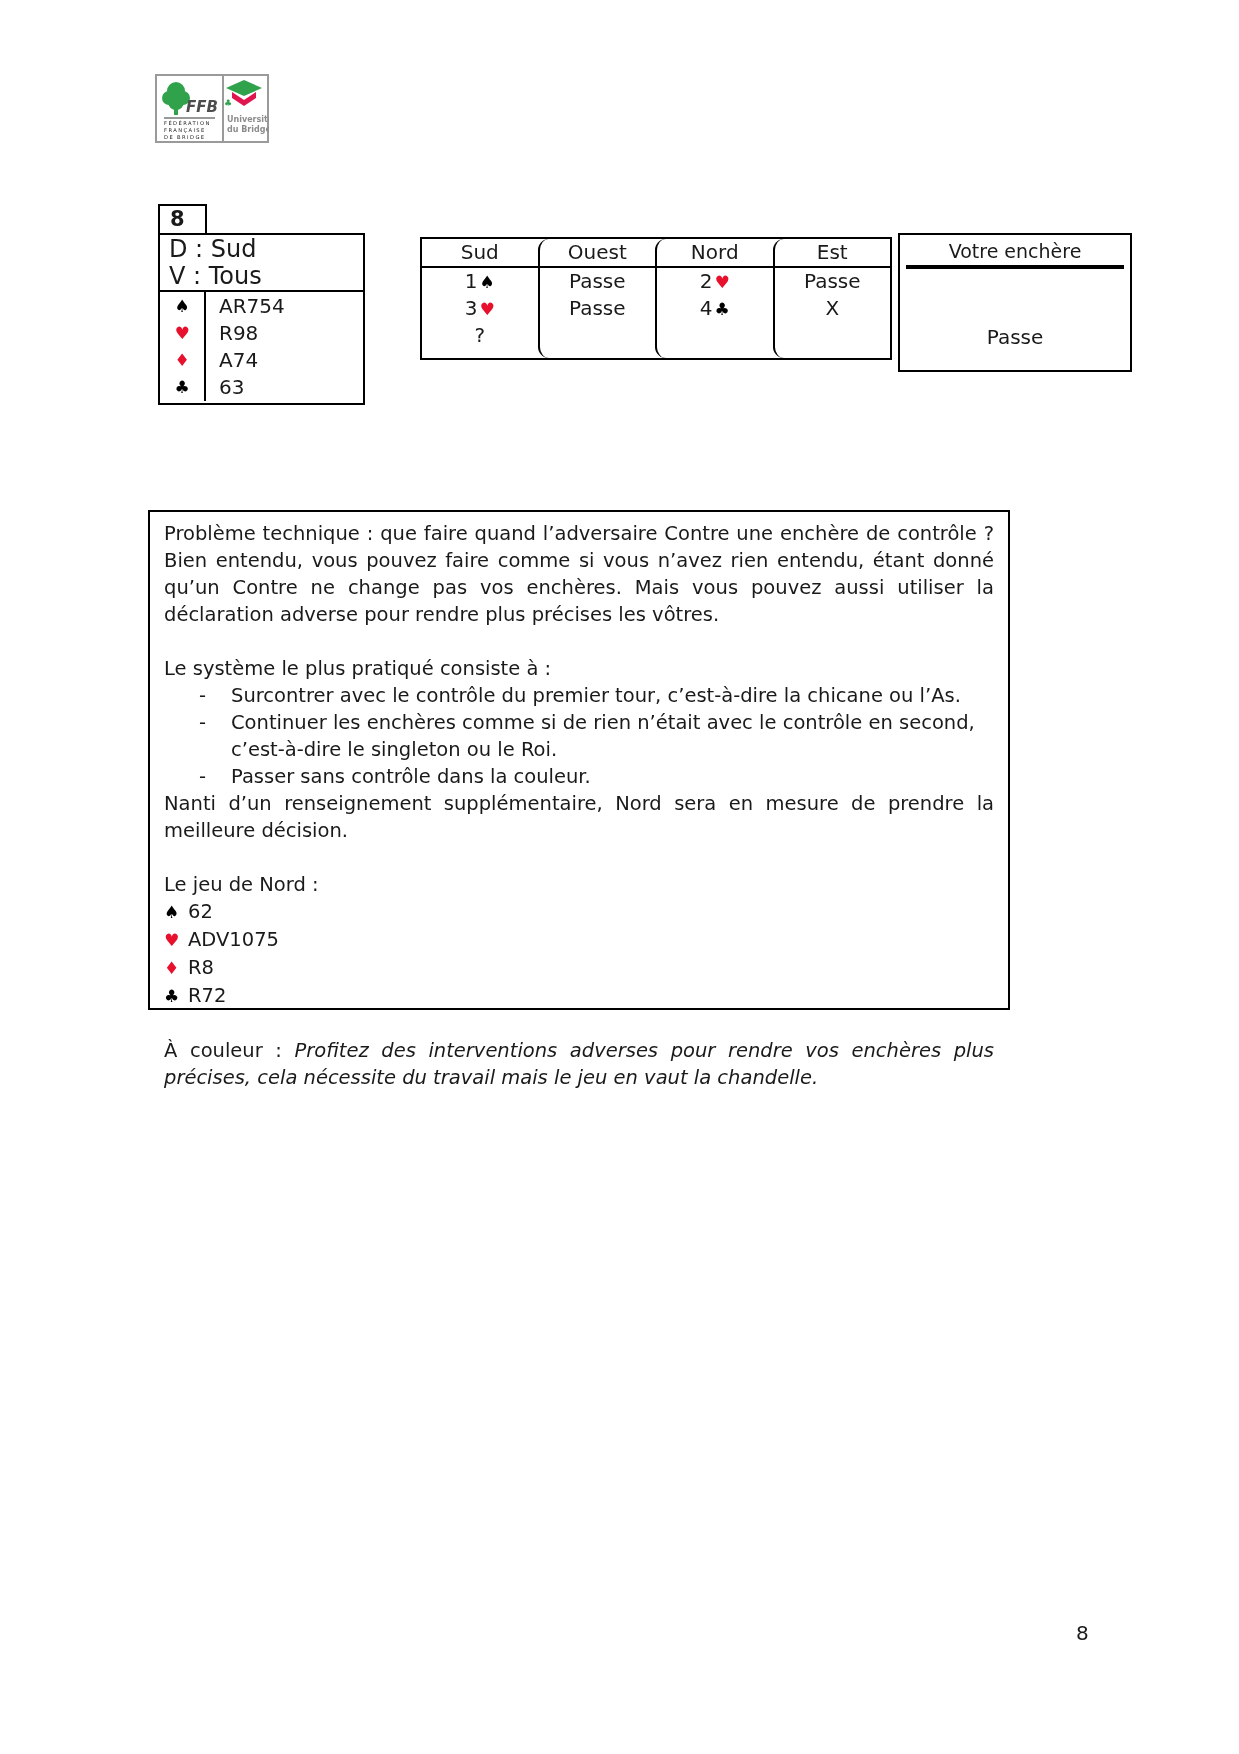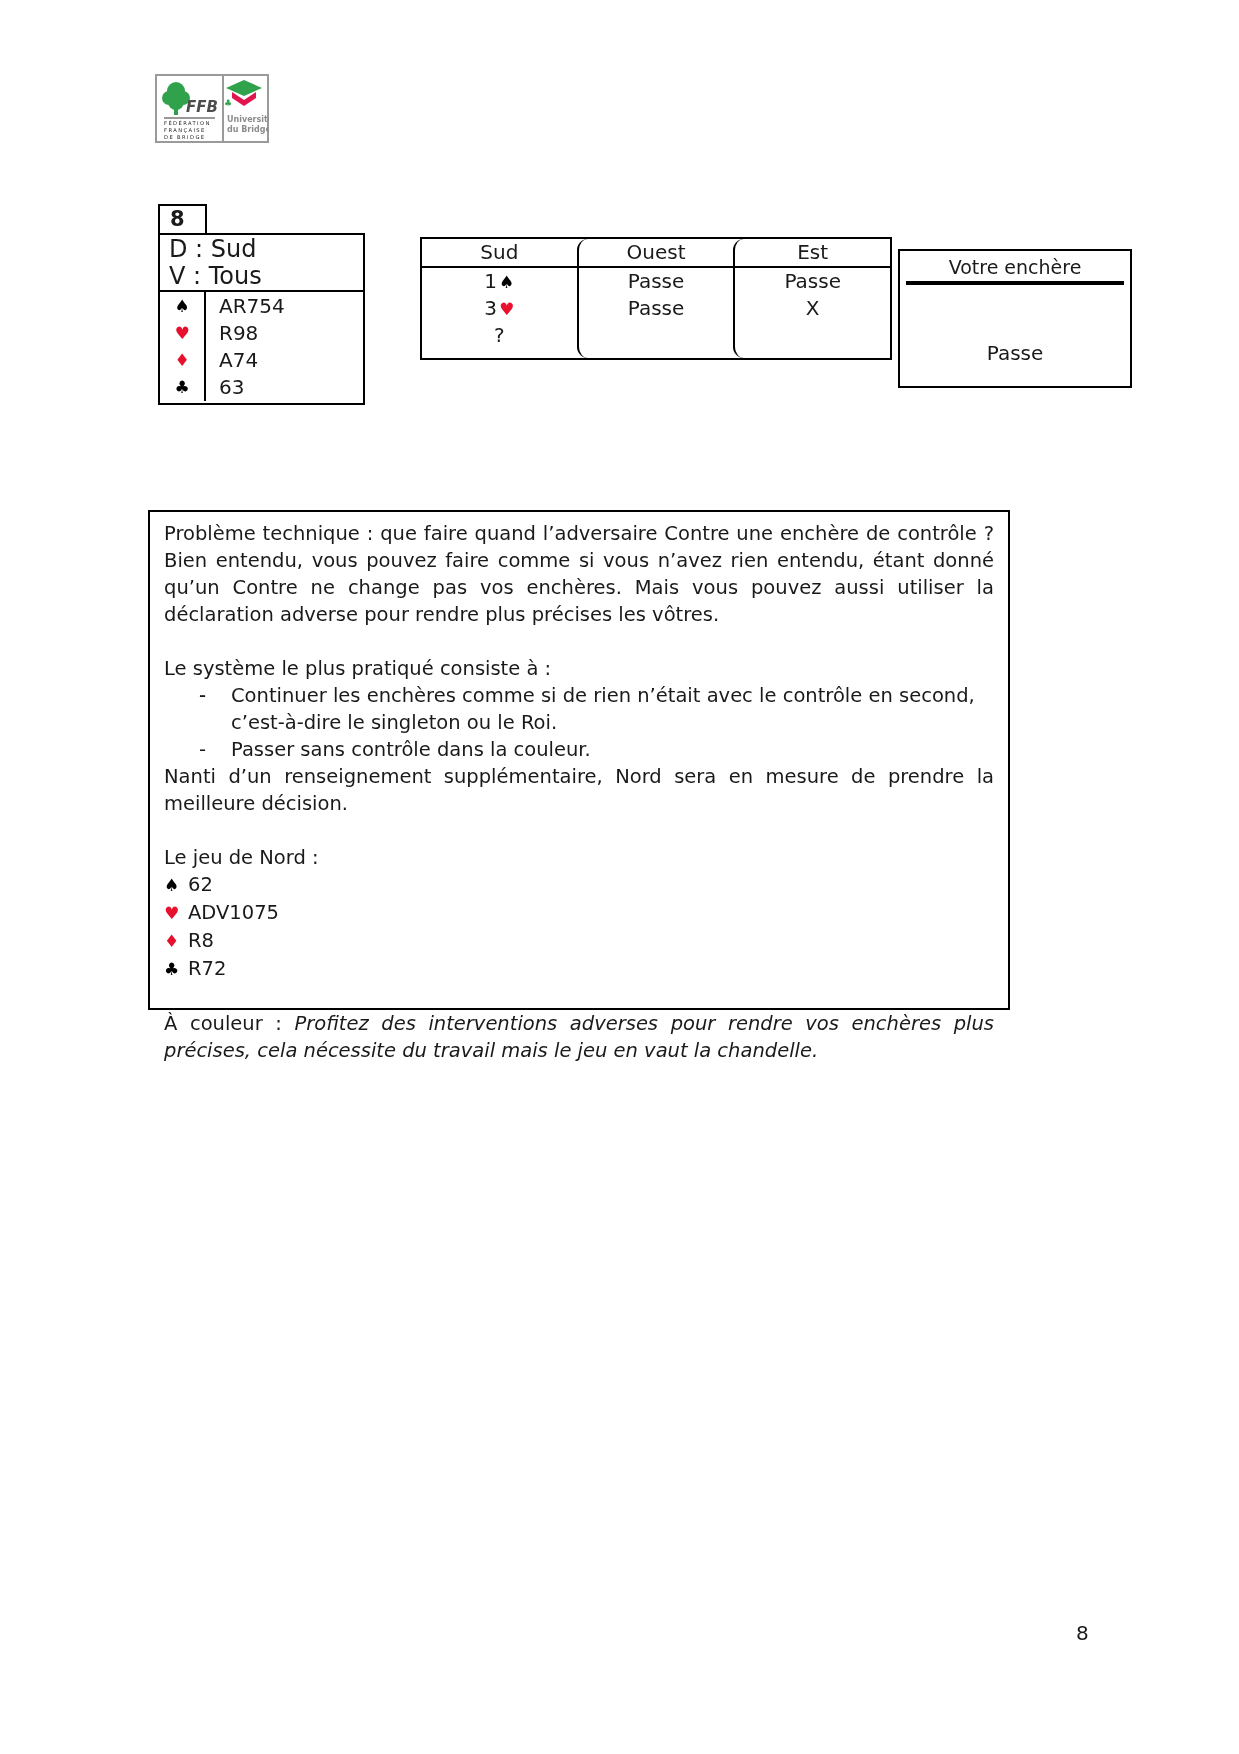--- a/index.html
+++ b/index.html
@@ -28,21 +28,21 @@
   .auction { position:absolute; left:392px; top:237px; width:472px; height:123px;
              border:2px solid #000; display:flex; background:#fff;margin-left:28px; }
   .a-col { flex:1; display:flex; flex-direction:column; }
   .a-col + .a-col { border-left:2px solid #000;border-radius:11px; }
   .a-head { height:29px; border-bottom:2px solid #000; text-align:center; font-size:20px; line-height:27px; }
   .a-cell { height:27px; text-align:center; font-size:20px; line-height:27px; }
   .a-suit { font-size:17px; margin-left:2px; }
 
   
   .yourbid { position:absolute; left:898px; top:233px; width:234px; height:139px;
-             border:2px solid #000; text-align:center; background:#fff;margin-top:16px; }
+             border:2px solid #000; text-align:center; background:#fff; }
   .yb-title { font-size:19px; line-height:26px; padding-top:3px; }
   .yb-rule  { height:4px; background:#000; margin:1px 6px 0 6px; }
   .yb-value { font-size:20px; margin-top:56px; }
 
   
   .analysis { position:absolute; left:148px; top:510px; width:862px; height:500px;
               border:2px solid #000; padding:8px 14px; font-size:19.5px; line-height:27px; background:#fff; }
   .p { text-align:justify; }
   .blank { height:27px; }
   .bullet { position:relative; padding-left:67px; }
@@ -117,39 +117,46 @@
         <div class="a-cell"><span>3</span><span class="a-suit" style="color: rgb(232, 17, 45);">♥</span></div>
         <div class="a-cell"><span>?</span></div>
       </div>
       <div class="a-col">
         <div class="a-head">Ouest</div>
         <div class="a-cell"><span>Passe</span></div>
         <div class="a-cell"><span>Passe</span></div>
         <div class="a-cell"><span></span></div>
       </div>
       <div class="a-col">
+        <div class="a-head">Nord</div>
+        <div class="a-cell"><span>2</span><span class="a-suit" style="color: rgb(232, 17, 45);">♥</span></div>
+        <div class="a-cell"><span>4</span><span class="a-suit" style="color: rgb(0, 0, 0);">♣</span></div>
+        <div class="a-cell"><span></span></div>
+      </div>
+      <div class="a-col">
         <div class="a-head">Est</div>
         <div class="a-cell"><span>Passe</span></div>
         <div class="a-cell"><span>X</span></div>
         <div class="a-cell"><span></span></div>
       </div>
     </div>
 
   <div class="yourbid">
     <div class="yb-title">Votre enchère</div>
     <div class="yb-rule"></div>
     <div class="yb-value">Passe</div>
   </div>
 
   <div class="analysis">
     <div class="p">Problème technique : que faire quand l’adversaire Contre une enchère de contrôle ? Bien entendu, vous pouvez faire comme si vous n’avez rien entendu, étant donné qu’un Contre ne change pas vos enchères. Mais vous pouvez aussi utiliser la déclaration adverse pour rendre plus précises les vôtres.</div>
     <div class="blank"></div>
     <div>Le système le plus pratiqué consiste à :</div>
     <div class="bullet">
       <span class="dash">-</span>
+      <span>Surcontrer avec le contrôle du premier tour, c’est-à-dire la chicane ou l’As.</span>
     </div>
     <div class="bullet">
       <span class="dash">-</span>
       <span>Continuer les enchères comme si de rien n’était avec le contrôle en second, c’est-à-dire le singleton ou le Roi.</span>
     </div>
     <div class="bullet">
       <span class="dash">-</span>
       <span>Passer sans contrôle dans la couleur.</span>
     </div>
     <div class="p">Nanti d’un renseignement supplémentaire, Nord sera en mesure de prendre la meilleure décision.</div>

